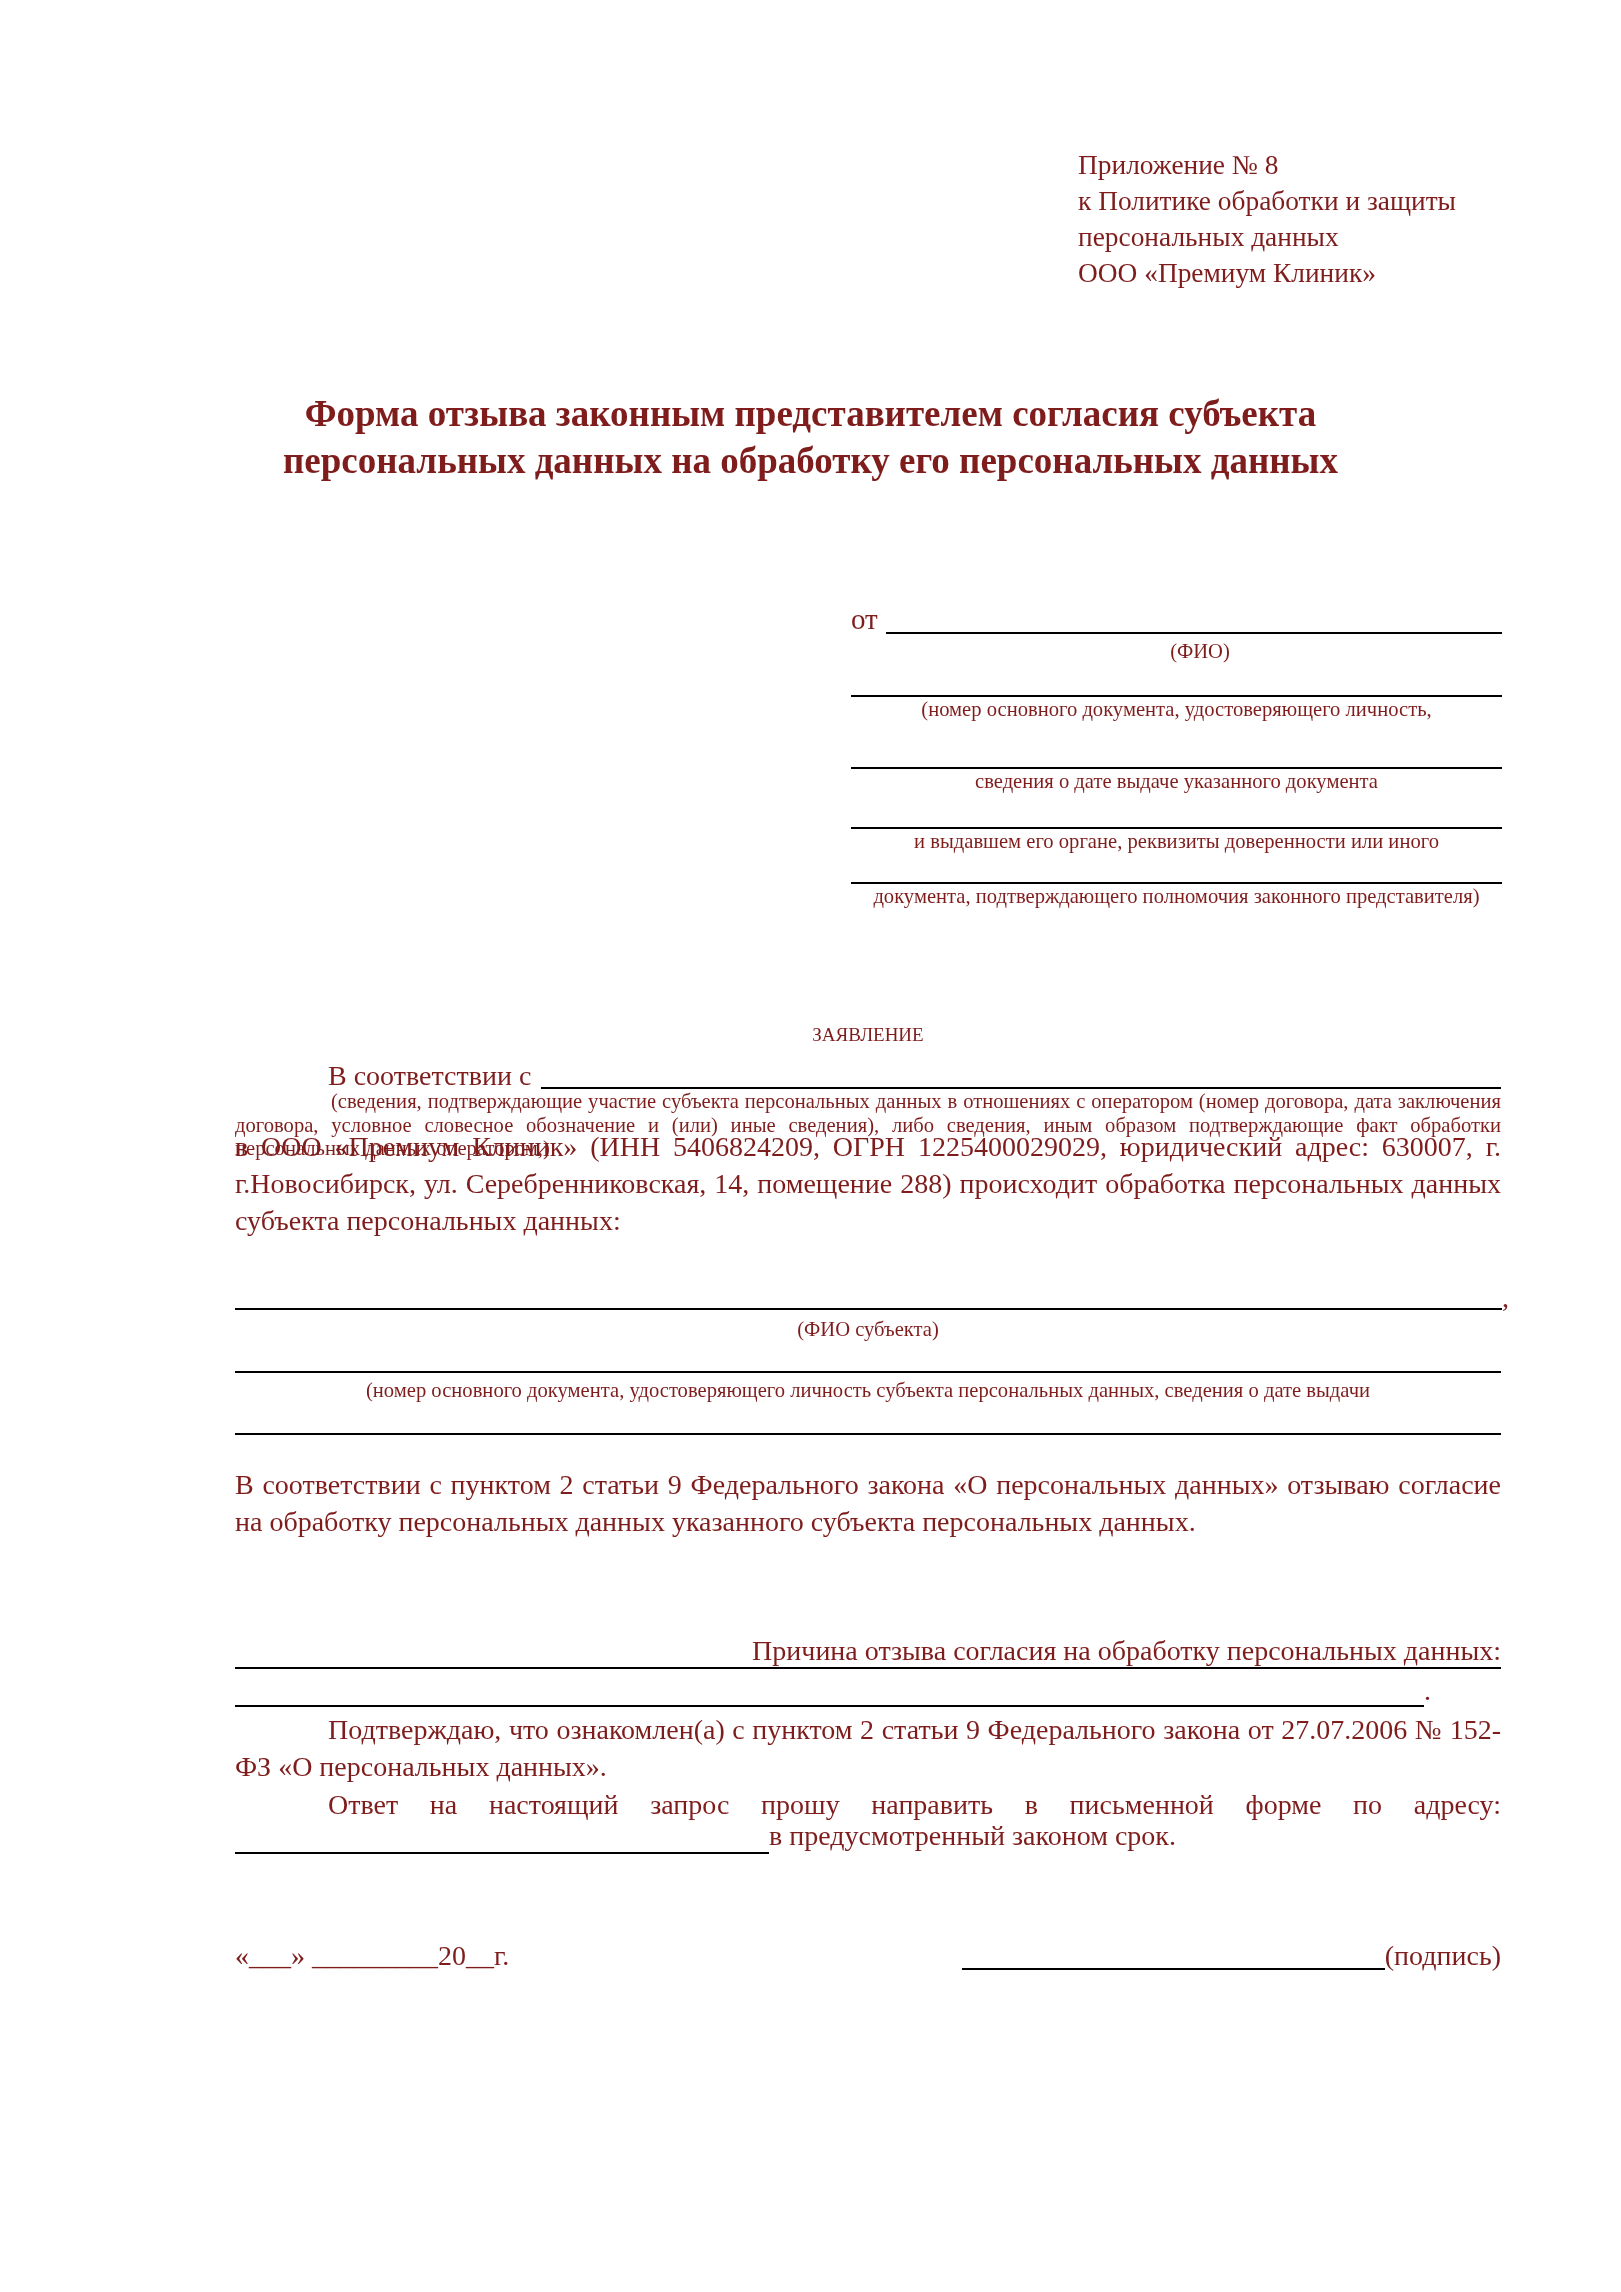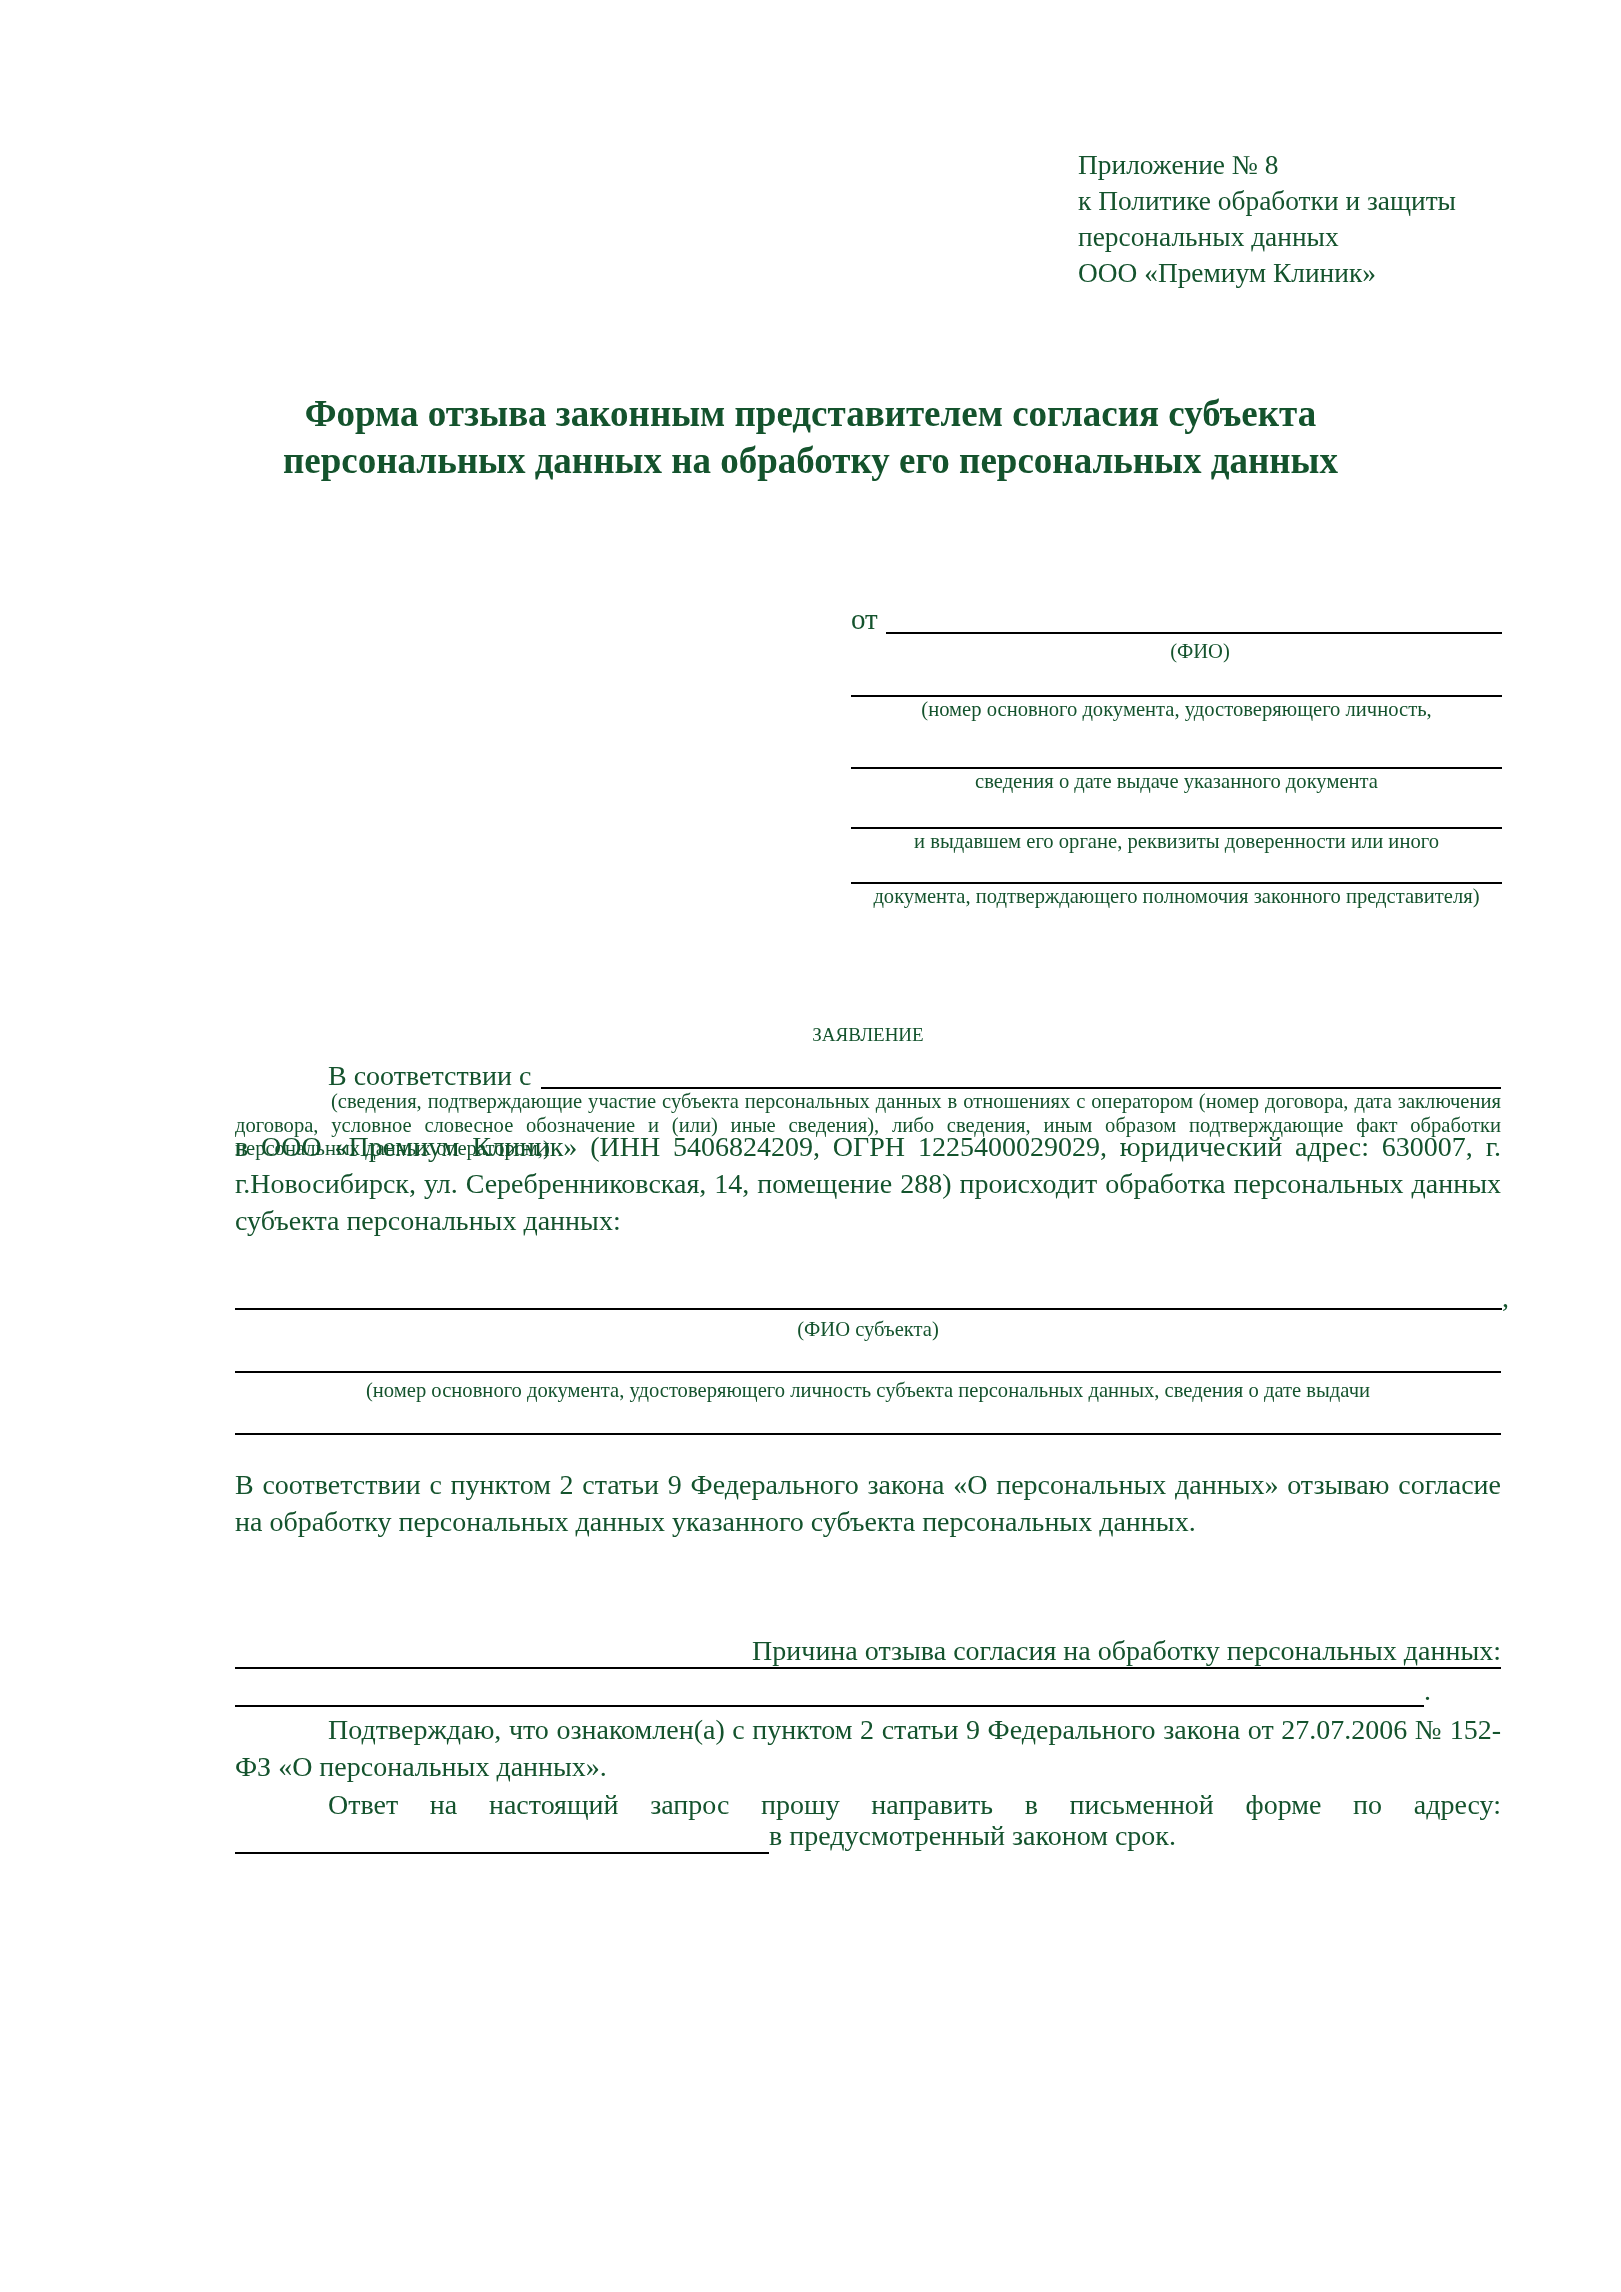--- a/index.html
+++ b/index.html
@@ -1,21 +1,21 @@
 <!DOCTYPE html>
 <html lang="ru"><head>
 <meta charset="utf-8">
 <style>
   html, body { margin: 0; padding: 0; background: #888; }
   .page {
     position: relative;
     width: 1621px;
     height: 2293px;
     background: #ffffff;
-    color: #14532d;
+    color: #7f1d1d;
     font-family: "Liberation Serif", "DejaVu Serif", serif;
     margin: 0 auto;
     overflow: hidden;
   }
   .abs { position: absolute; }
 
   .annex { left: 1078px; top: 147px; width: 431px; font-size: 27.4px; line-height: 36px; }
 
   .title-wrap { left: 0; top: 390px; width: 100%; text-align: center; }
   .title-text {
@@ -149,15 +149,21 @@
   </div>
 
   <div class="abs col para confirm-para">Подтверждаю, что ознакомлен(а) с пунктом 2 статьи 9 Федерального закона от 27.07.2006 № 152-ФЗ «О персональных данных».</div>
 
   <div class="abs col reply-line1">Ответ на настоящий запрос прошу направить в письменной форме по адресу:</div>
   <div class="abs col flex-row reply-row">
     <span class="reply-fill"></span>
     <span class="reply-tail">в предусмотренный законом срок.</span>
   </div>
 
+  <div class="abs col footer-row">
+    <span>«___» _________20__г.</span>
+    <span class="footer-spacer"></span>
+    <span class="sig-fill"></span>
+    <span class="sig-cap">(подпись)</span>
+  </div>
 
 </div>
 
 
 </body></html>

